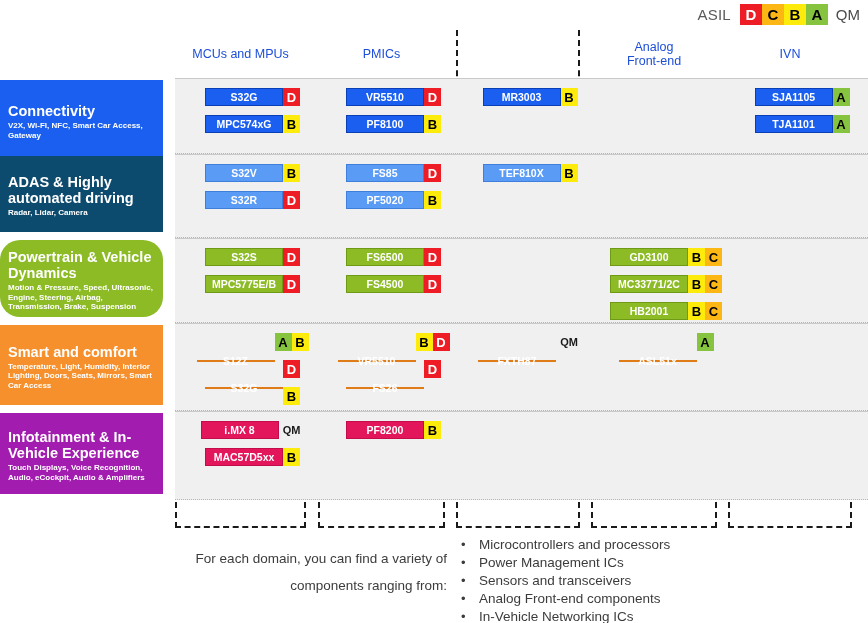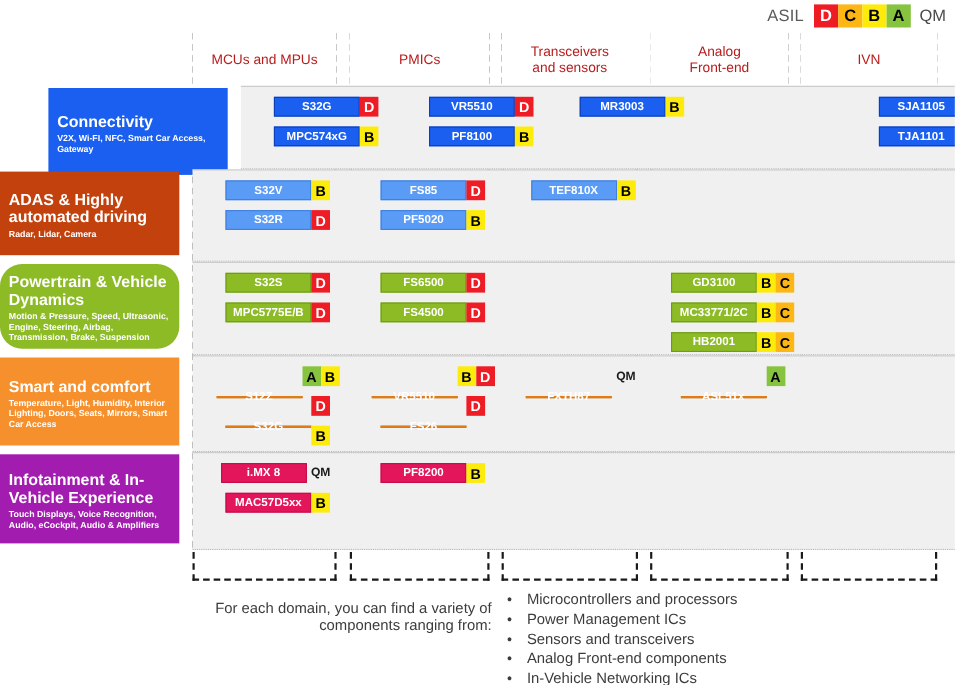--- a/index.html
+++ b/index.html
@@ -73,21 +73,21 @@
   .col-head {
     border: 2px dashed #1a1a1a;
     border-bottom: none;
     margin-right: 9px;
     box-sizing: border-box;
     display: flex;
     align-items: center;
     justify-content: center;
     text-align: center;
     font-size: 12.5px;
-    color: #b91c1c;
+    color: #1d4ed8;
     line-height: 14px;
     background: #ffffff;
     position: relative;
   }
   .col-head:last-child { margin-right: 0; }
 
   
   .col-rail {
     position: absolute;
     top: 0px;
@@ -219,21 +219,21 @@
     width: 868px;
     display: flex;
     align-items: flex-start;
   }
   #footer-lead {
     width: 262px;
     margin-left: 185px;
     margin-top: 12px;
     font-size: 13.5px;
     color: #3c3c3c;
-    line-height: 16px;
+    line-height: 27px;
     text-align: right;
   }
   #footer-list {
     margin-left: 14px;
     margin-top: 3px;
   }
   #footer-list .bullet-row {
     display: flex;
     align-items: baseline;
     font-size: 13.5px;
@@ -267,33 +267,30 @@
       <div class="col-rail" style="left: 591px; width: 126px;"></div>
       <div class="col-rail" style="left: 728px; width: 124px;"></div>
     </div>
   <div id="col-headers" style="left: 0px; width: 868px; display: block;">
       <div class="col-head" style="position: absolute; left: 175px; top: 0px; width: 131px; height: 48px; margin-right: 0px; border-left: none; border-right: none; border-top: none;">
         <span>MCUs and MPUs</span>
       </div>
       <div class="col-head" style="position: absolute; left: 318px; top: 0px; width: 127px; height: 48px; margin-right: 0px; border-left: none; border-right: none; border-top: none;">
         <span>PMICs</span>
       </div>
-      <div class="col-head" style="position: absolute; left: 456px; top: 0px; width: 124px; height: 48px; margin-right: 0px; border-left: none; border-right: none; border-top: none;">
-        <span>Transceivers<br>and sensors</span>
-      </div>
       <div class="col-head" style="position: absolute; left: 591px; top: 0px; width: 126px; height: 48px; margin-right: 0px; border-left: none; border-right: none; border-top: none;">
         <span>Analog<br>Front-end</span>
       </div>
       <div class="col-head" style="position: absolute; left: 728px; top: 0px; width: 124px; height: 48px; margin-right: 0px; border-left: none; border-right: none; border-top: none;">
         <span>IVN</span>
       </div>
     </div>
   <div id="rows">
       <div class="row" style="height: 76px;">
-        <div class="row-label bg-connectivity" style="background: rgb(26, 95, 240); height: 79px; margin-top: 2px; margin-left: 44px;">
+        <div class="row-label bg-connectivity" style="background: rgb(26, 95, 240); height: 79px; margin-top: 2px;">
           <div class="rl-title">Connectivity</div>
           <div class="rl-sub">V2X, Wi-FI, NFC, Smart Car Access, Gateway</div>
         </div>
         <div class="row-cells" style="position: relative; margin-left: 12px; width: 705px; flex: 0 0 auto;">
           <div class="cell tone-connectivity" style="position: absolute; left: 12px; top: 0px; width: 131px; height: 100%;">
             <div class="cell-inner">
               <div class="chip">
                 <div class="chip-name">S32G</div>
                 <div class="chip-badge b-D">D</div>
               </div>
@@ -334,21 +331,21 @@
               </div>
               <div class="chip">
                 <div class="chip-name">TJA1101</div>
                 <div class="chip-badge b-A">A</div>
               </div>
             </div>
           </div>
         </div>
       </div>
       <div class="row" style="height: 84px;">
-        <div class="row-label bg-adas" style="background: #c2410c; height: 76px; margin-top: 2px;">
+        <div class="row-label bg-adas" style="background: #0c4a6e; height: 76px; margin-top: 2px;">
           <div class="rl-title">ADAS &amp; Highly automated driving</div>
           <div class="rl-sub">Radar, Lidar, Camera</div>
         </div>
         <div class="row-cells" style="position: relative; margin-left: 12px; width: 705px; flex: 0 0 auto;">
           <div class="cell tone-adas" style="position: absolute; left: 12px; top: 0px; width: 131px; height: 100%;">
             <div class="cell-inner">
               <div class="chip">
                 <div class="chip-name">S32V</div>
                 <div class="chip-badge b-B">B</div>
               </div>

